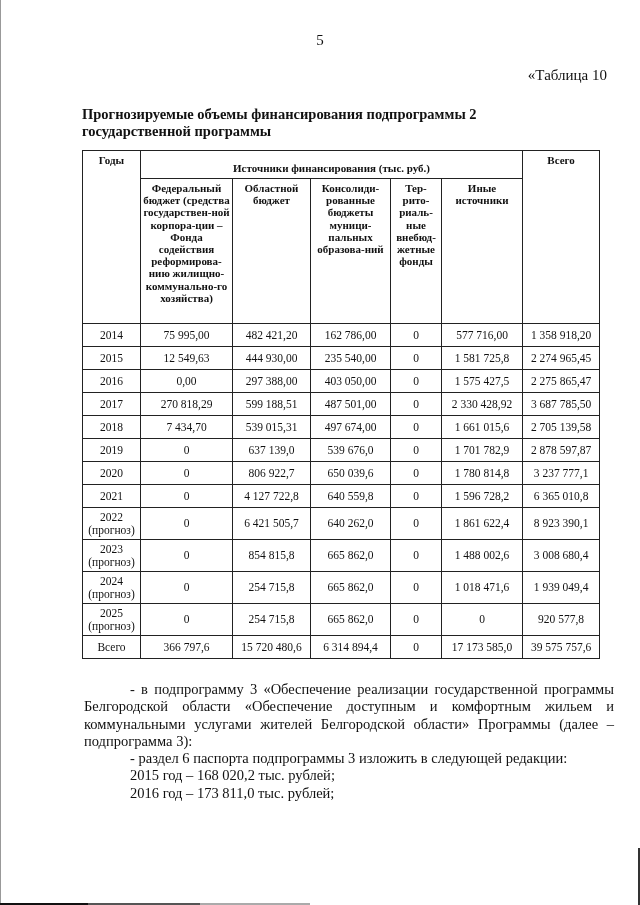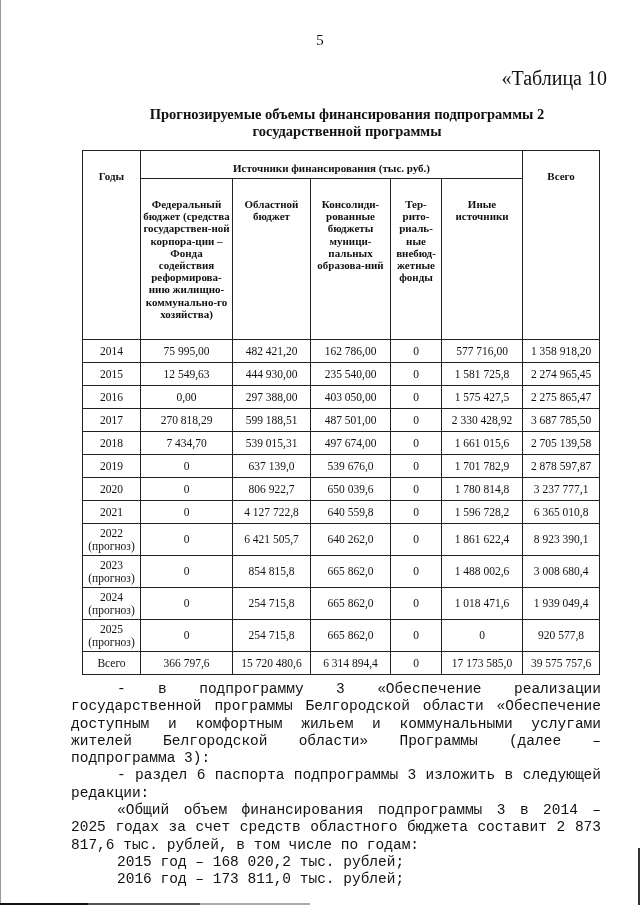--- a/index.html
+++ b/index.html
@@ -5,37 +5,37 @@
   html, body { margin: 0; padding: 0; background: #ffffff; }
   body {
     width: 640px; height: 905px; position: relative; overflow: hidden;
     font-family: "Liberation Serif", "DejaVu Serif", serif; color: #111;
   }
   .scan-left { position: absolute; left: 0; top: 0; width: 1px; height: 905px; background: #999; }
   .scan-bottom { position: absolute; left: 0; bottom: 0; width: 310px; height: 2px; background: linear-gradient(to right, #111 0 88px, #555 88px 200px, #aaa 200px 310px); }
   .scan-right { position: absolute; right: 0; top: 848px; width: 2px; height: 57px; background: #333; }
 
   .page-num { position: absolute; top: 32px; left: 0; width: 640px; text-align: center; font-size: 15px; }
-  .table-label { position: absolute; top: 67px; right: 33px; font-size: 20px; }
-  .title { position: absolute; top: 106px; left: 82px; width: 530px; text-align: center; font-weight: bold; font-size: 14.5px; line-height: 17px; }
+  .table-label { position: absolute; top: 67px; right: 33px; font-size: 15px; }
+  .title { position: absolute; top: 106px; left: 82px; width: 530px; font-weight: bold; font-size: 14.5px; line-height: 17px; }
 
   table.fin {
     position: absolute; left: 82px; top: 150px; width: 517px;
     border-collapse: collapse; table-layout: fixed; font-size: 11.5px;
   }
   table.fin td, table.fin th { border: 1px solid #222; text-align: center; padding: 0 2px; }
-  table.fin th { font-weight: bold; font-size: 11px; line-height: 12.2px; vertical-align: top; padding-top: 19px; }
+  table.fin th { font-weight: bold; font-size: 11px; line-height: 12.2px; vertical-align: top; padding-top: 3px; }
   table.fin td { height: 22px; vertical-align: middle; line-height: 13px; }
   table.fin tr.tall td { height: 31px; }
   table.fin th.top-span { height: 20px; vertical-align: middle; padding-top: 7px; }
   table.fin th.sub { height: 141px; }
 
   .body-text {
-    position: absolute; left: 71px; top: 681px; width: 530px;
-    font-size: 14.5px; line-height: 17.3px; text-align: justify; font-family: Liberation Mono, monospace;
+    position: absolute; left: 84px; top: 681px; width: 530px;
+    font-size: 14.5px; line-height: 17.3px; text-align: justify;
   }
   .body-text p { margin: 0; }
   .indent { text-indent: 46px; }
   .year-line { padding-left: 46px; }
 </style>
 </head>
 <body>
 
 <div class="scan-left"></div>
 <div class="scan-bottom"></div>
@@ -217,16 +217,15 @@
         <td>0</td>
         <td>17 173 585,0</td>
         <td>39 575 757,6</td>
       </tr>
     </tbody>
 </table>
 
 <div class="body-text">
   <p class="indent">- в подпрограмму 3 «Обеспечение реализации государственной программы Белгородской области «Обеспечение доступным и комфортным жильем и коммунальными услугами жителей Белгородской области» Программы (далее – подпрограмма 3):</p>
   <p class="indent">- раздел 6 паспорта подпрограммы 3 изложить в следующей редакции:</p>
-  <p class="indent">«Общий объем финансирования подпрограммы 3 в 2014 – 2025 годах за счет средств областного бюджета составит 2 873 817,6 тыс. рублей, в том числе по годам:</p>
   <p class="year-line">2015 год – 168 020,2 тыс. рублей;</p>
   <p class="year-line">2016 год – 173 811,0 тыс. рублей;</p>
 </div>
 
 </body></html>

